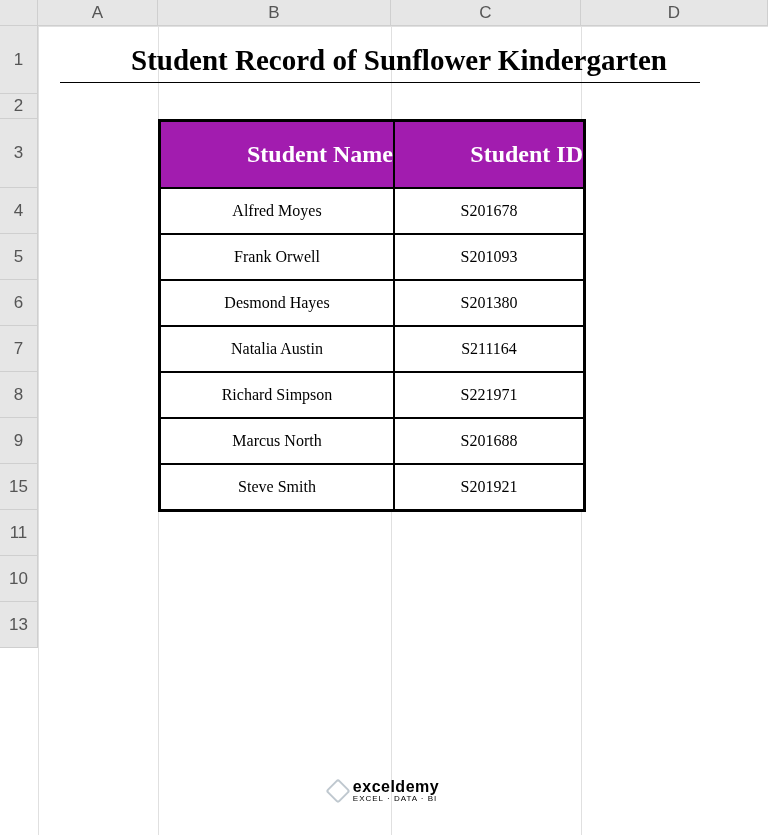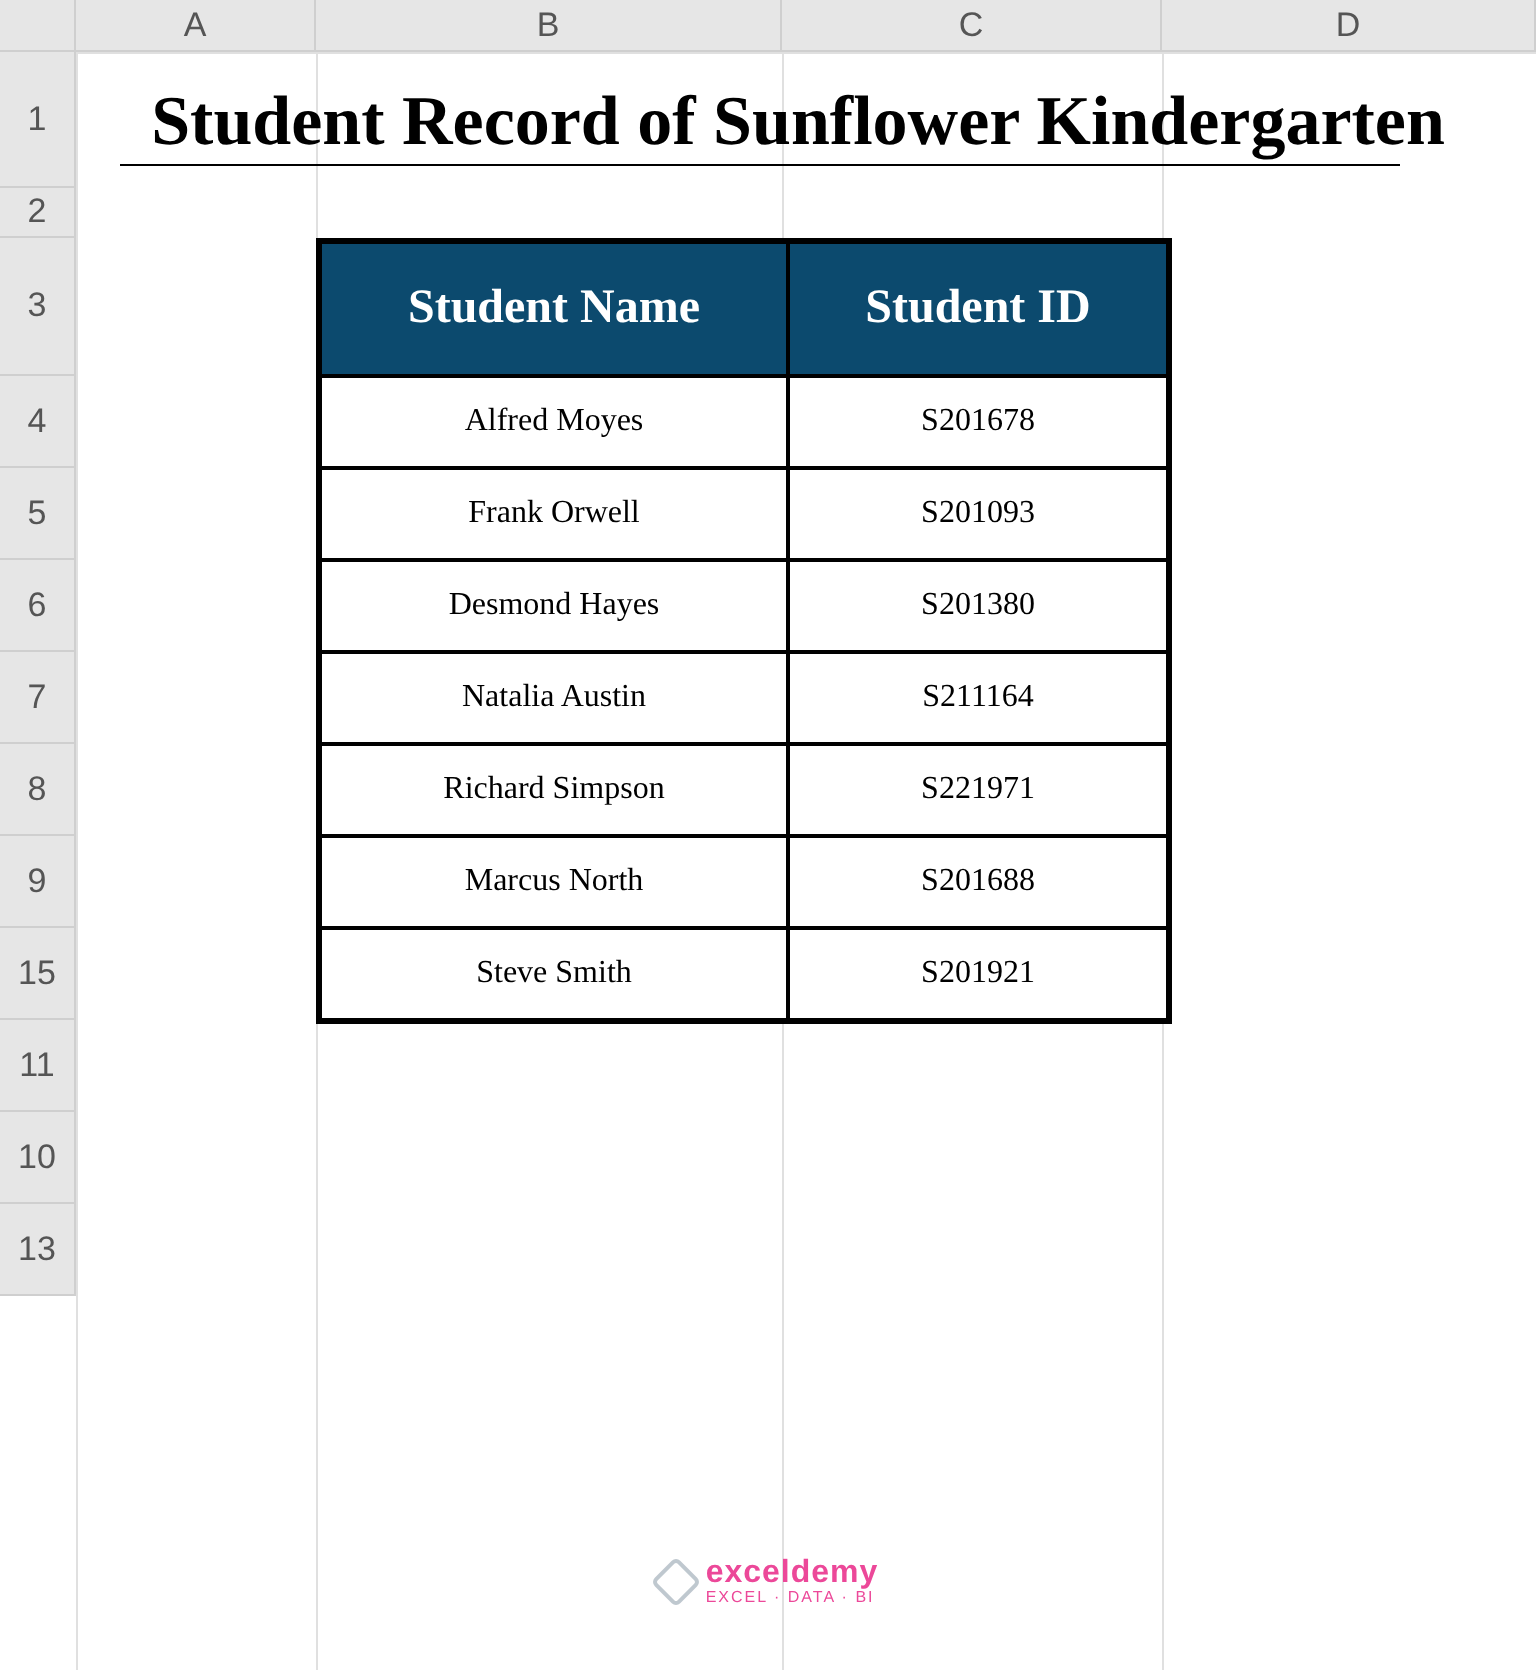--- a/index.html
+++ b/index.html
@@ -43,21 +43,21 @@
   
   .title-cell {
     position: absolute;
     left: 39px;
     top: 27px;
     height: 67px;
     display: flex;
     align-items: center;
     justify-content: center;
     font-weight: bold;
-    font-size: 35px;
+    font-size: 29px;
     color: #000;
     white-space: nowrap;
   }
   .title-underline {
     position: absolute;
     left: 60px;
     width: 640px;
     border-bottom: 1.5px solid #000;
   }
 
@@ -70,45 +70,46 @@
     background: #fff;
   }
   .data-table tr { }
   .data-table th, .data-table td {
     border: 1px solid #000;
     text-align: center;
     vertical-align: middle;
     font-family: "Times New Roman", Times, serif;
   }
   .data-table th {
-    background: #0c4a6e;
+    background: #a21caf;
     color: #fff;
     font-weight: bold;
     font-size: 24px;
     height: 67px;
+    text-align: right;
   }
   .data-table td {
     font-size: 16px;
     height: 46px;
     color: #000;
   }
   .col-name { width: 234px; }
   .col-id { width: 190px; }
 
   
   .watermark {
     position: absolute;
     bottom: 32px;
     left: 0;
     right: 0;
     display: flex;
     justify-content: center;
     align-items: center;
     gap: 6px;
-    color: #ec4899;
+    color: #000000;
     font-family: Arial, sans-serif;
   }
   .watermark .logo {
     width: 18px; height: 18px;
     border: 2px solid #bfc8cf;
     transform: rotate(45deg);
     border-radius: 3px;
   }
   .watermark .txt { display:flex; flex-direction:column; line-height:1; }
   .watermark .main { font-size: 16px; font-weight: bold; letter-spacing: 0.5px; }

